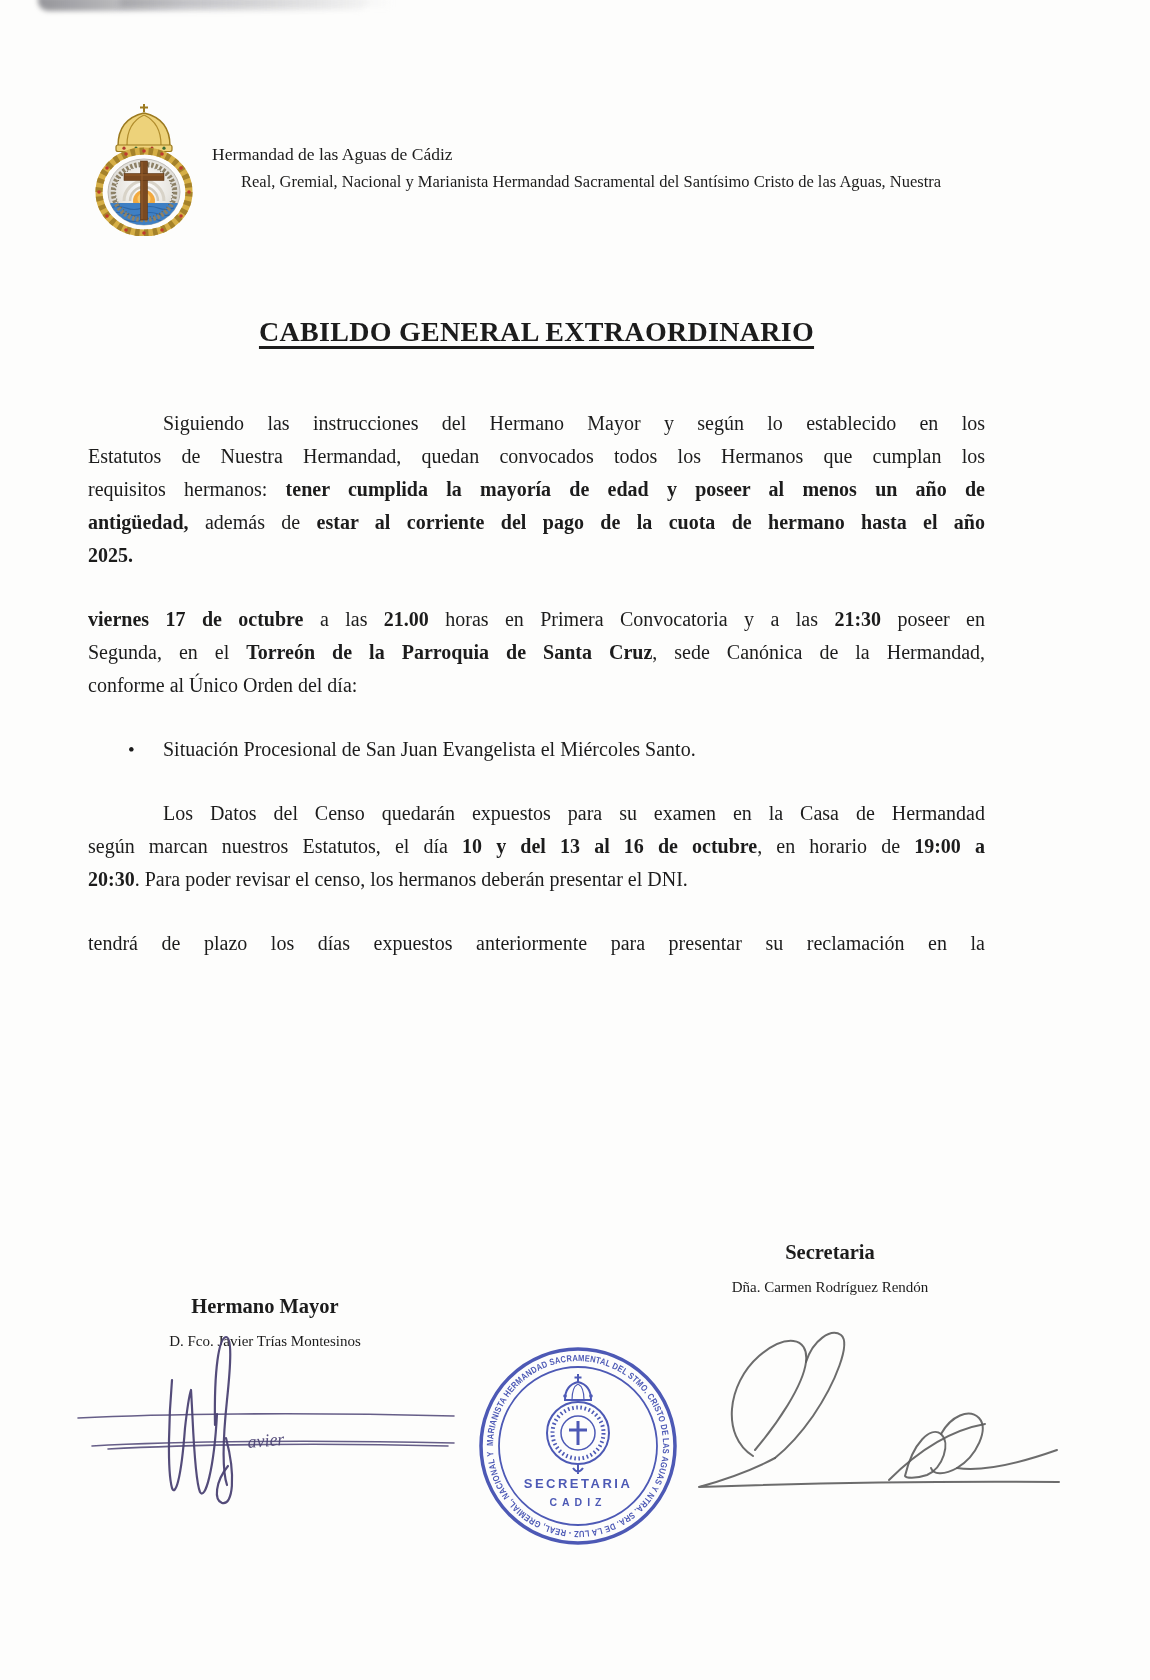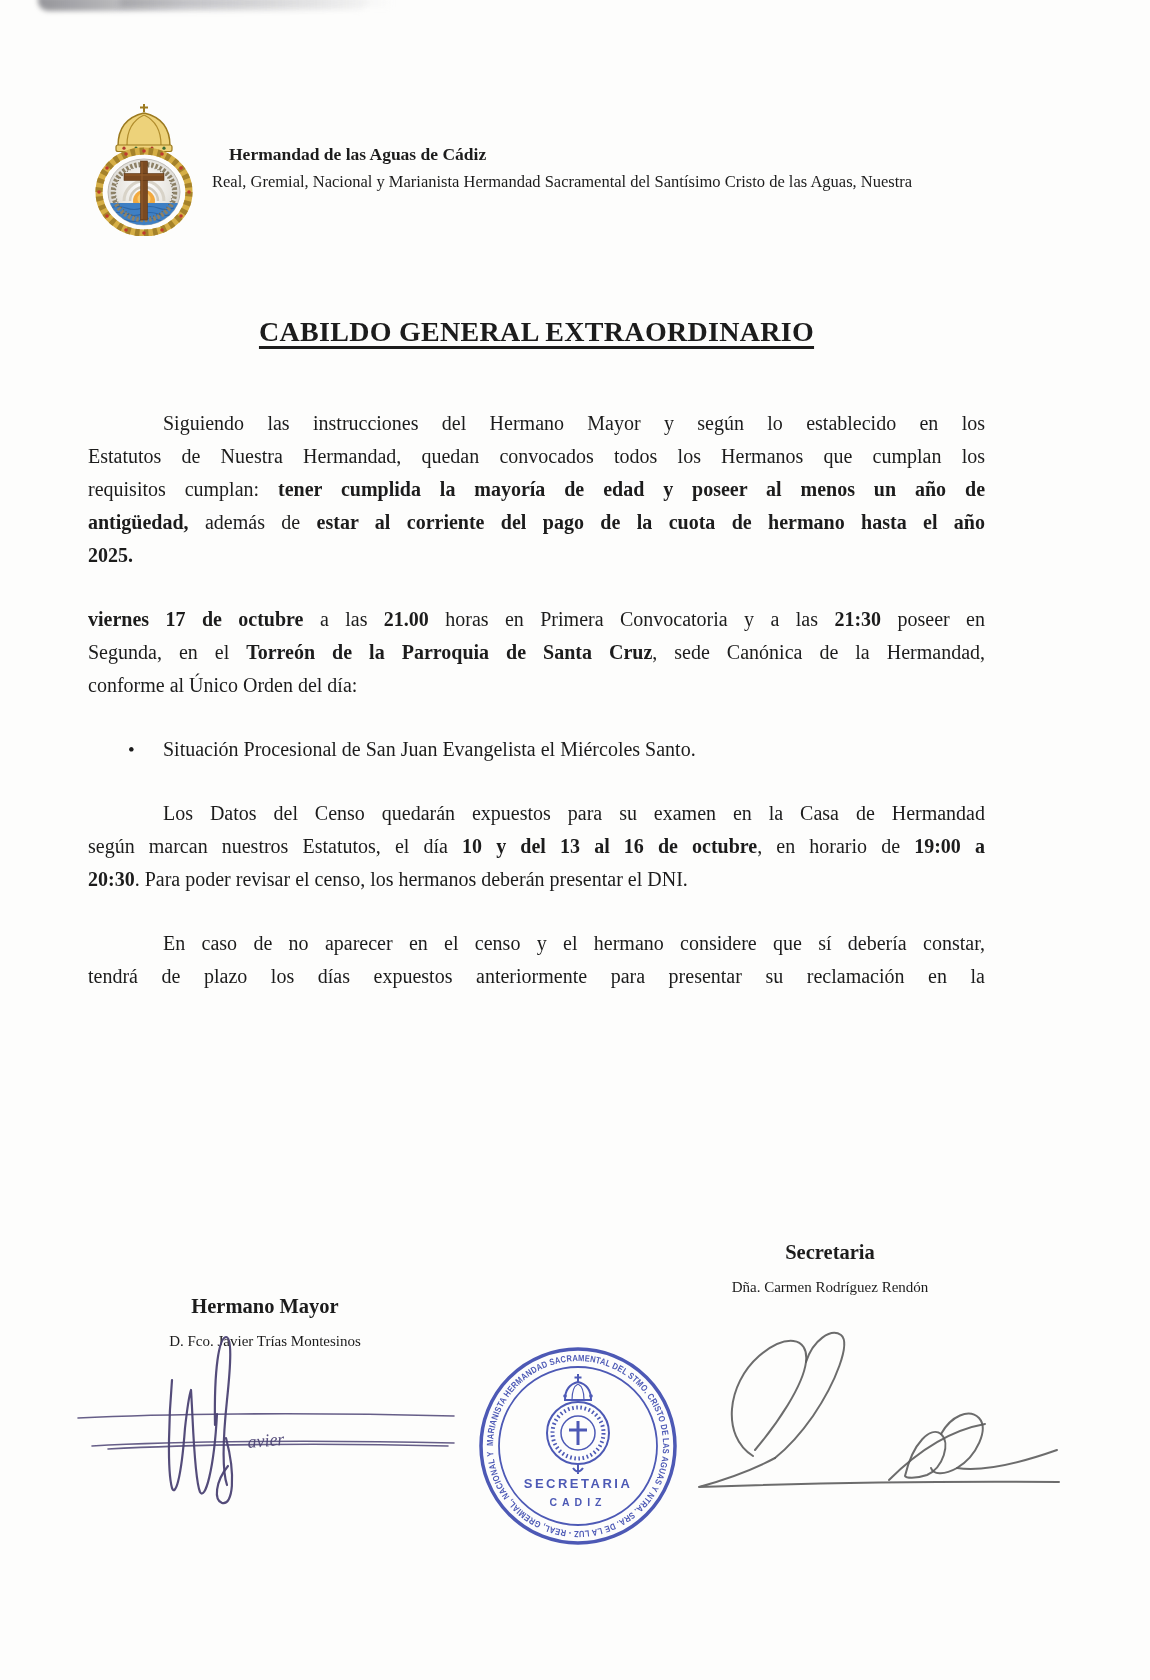--- a/index.html
+++ b/index.html
@@ -21,22 +21,22 @@
     background:linear-gradient(90deg,rgba(80,80,88,.6),rgba(140,140,148,.32) 45%,rgba(205,205,210,.08));
     filter:blur(2.5px);border-radius:0 0 10px 10px;}
   .smudge-b{position:absolute;top:-2px;left:120px;width:270px;height:9px;
     background:linear-gradient(90deg,rgba(120,120,128,.35),rgba(210,210,214,.05));
     filter:blur(3px);}
 
   
   .doc-header{position:absolute;left:88px;top:104px;display:flex;gap:16px;width:930px;}
   .crest{width:108px;height:132px;flex:0 0 auto;}
   .letterhead-text{padding-top:36px;}
-  .org-name{font-weight:bold;font-size:17.5px;line-height:28px;margin-left:17px;}
-  .org-desc{font-size:16.5px;line-height:28px;}
+  .org-name{font-weight:normal;font-size:17.5px;line-height:28px;}
+  .org-desc{font-size:16.5px;line-height:28px;margin-left:29px;}
 
   
   .doc-title{position:absolute;left:88px;top:316px;width:897px;margin:0;
     text-align:center;font-size:28px;font-weight:bold;letter-spacing:.3px;
     text-decoration:underline;text-decoration-thickness:2.5px;text-underline-offset:5px;}
 
   
   .doc-body{position:absolute;left:88px;top:407px;width:897px;font-size:20px;line-height:33px;}
   .para{margin:0 0 31px 0;}
   .line{min-height:33px;}
@@ -146,40 +146,39 @@
       <div class="org-desc">Real, Gremial, Nacional y Marianista Hermandad Sacramental del Santísimo Cristo de las Aguas, Nuestra</div>
     </div>
   </header>
 
   <h1 class="doc-title">CABILDO GENERAL EXTRAORDINARIO</h1>
 
   <main class="doc-body" id="doc-body">
       <div class="para">
         <div class="line j ind"><span>Siguiendo las instrucciones del Hermano Mayor y según lo establecido en los</span></div>
         <div class="line j"><span>Estatutos de Nuestra Hermandad, quedan convocados todos los Hermanos que cumplan los</span></div>
-        <div class="line j"><span>requisitos cumplan: </span><span class="b">tener cumplida la mayoría de edad y poseer al menos un año de</span></div>
+        <div class="line j"><span>requisitos hermanos: </span><span class="b">tener cumplida la mayoría de edad y poseer al menos un año de</span></div>
         <div class="line j"><span class="b">antigüedad,</span><span> además de </span><span class="b">estar al corriente del pago de la cuota de hermano hasta el año</span></div>
         <div class="line"><span class="b">2025.</span></div>
       </div>
       <div class="para">
         <div class="line j"><span class="b">viernes 17 de octubre</span><span> a las </span><span class="b">21.00</span><span> horas en Primera Convocatoria y a las </span><span class="b">21:30</span><span> poseer en</span></div>
         <div class="line j"><span>Segunda, en el </span><span class="b">Torreón de la Parroquia de Santa Cruz</span><span>, sede Canónica de la Hermandad,</span></div>
         <div class="line"><span>conforme al Único Orden del día:</span></div>
       </div>
       <div class="para bullet-para">
         <span class="bullet-dot">•</span>
         <span><span>Situación Procesional de San Juan Evangelista el Miércoles Santo.</span></span>
       </div>
       <div class="para">
         <div class="line j ind"><span>Los Datos del Censo quedarán expuestos para su examen en la Casa de Hermandad</span></div>
         <div class="line j"><span>según marcan nuestros Estatutos, el día </span><span class="b">10 y del 13 al 16 de octubre</span><span>, en horario de </span><span class="b">19:00 a</span></div>
         <div class="line"><span class="b">20:30</span><span>. Para poder revisar el censo, los hermanos deberán presentar el DNI.</span></div>
       </div>
       <div class="para">
-        <div class="line j ind"><span>En caso de no aparecer en el censo y el hermano considere que sí debería constar,</span></div>
         <div class="line j"><span>tendrá de plazo los días expuestos anteriormente para presentar su reclamación en la</span></div>
       </div>
     </main>
 
   <div class="sig-col left">
     <div class="sig-role">Hermano Mayor</div>
     <div class="sig-name">D. Fco. Javier Trías Montesinos</div>
   </div>
   <div class="sig-col right">
     <div class="sig-role">Secretaria</div>

